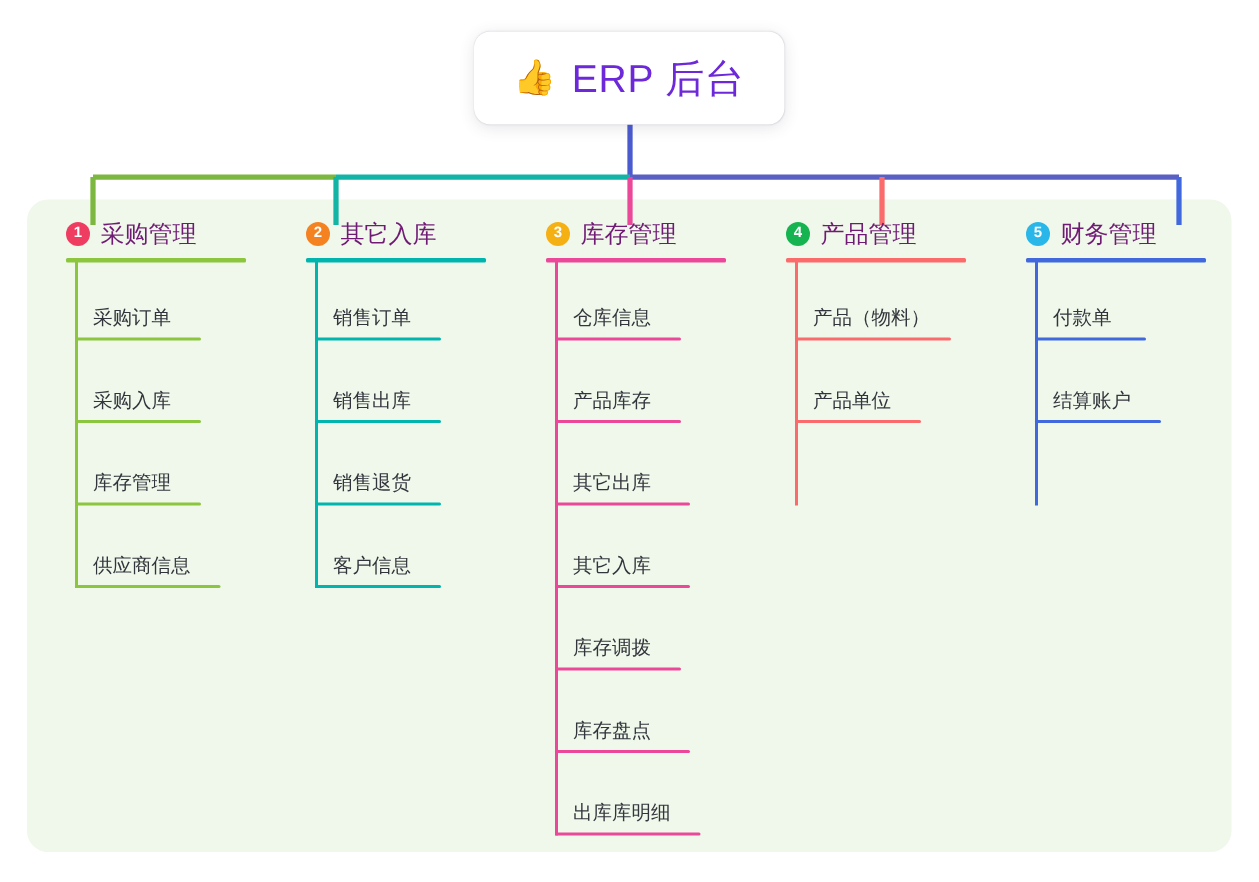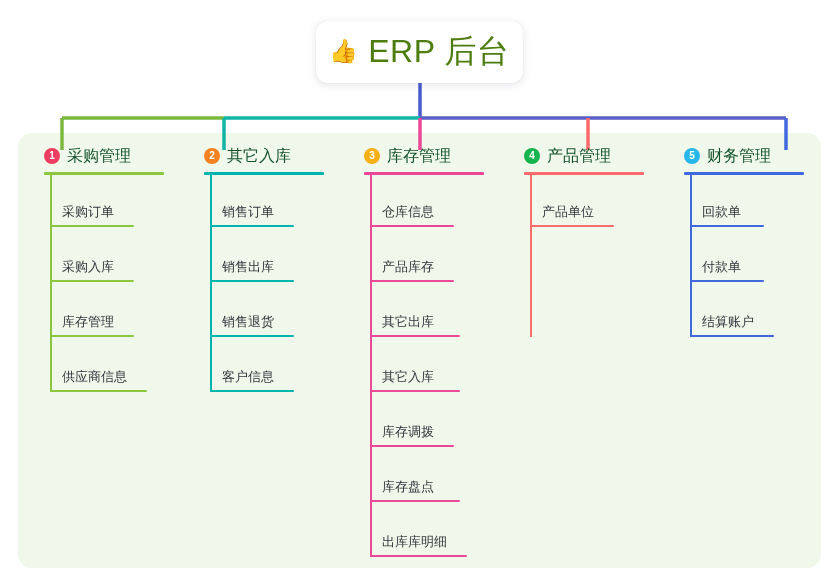--- a/index.html
+++ b/index.html
@@ -37,22 +37,22 @@
     gap: 10px;
     box-sizing: border-box;
   }
   #root-icon {
     font-size: 23px;
     line-height: 1;
     display: inline-block;
     transform: translateY(-1px);
   }
   #root-label {
-    font-size: 32px;
-    color: #4d7c0f;
+    font-size: 26px;
+    color: #6d28d9;
     letter-spacing: 0.5px;
     white-space: nowrap;
   }
 
   
   #connectors {
     position: absolute;
     left: 0;
     top: 0;
     width: 839px;
@@ -98,21 +98,21 @@
     color: #ffffff;
     font-size: 10px;
     line-height: 16px;
     text-align: center;
     font-weight: bold;
     flex: 0 0 auto;
     margin-right: 7px;
   }
   .col-title {
     font-size: 16px;
-    color: #14532d;
+    color: #701a75;
     white-space: nowrap;
   }
   .col-rule {
     position: absolute;
     left: 18px;
     top: 32px;
     height: 3px;
     border-radius: 1px;
   }
 
@@ -265,38 +265,38 @@
       </div>
       <div class="column col-3">
         <div class="col-head">
           <span class="badge" style="background: rgb(22, 180, 80);">4</span>
           <span class="col-title">产品管理</span>
         </div>
         <div class="col-rule" style="width: 120px; background: rgb(251, 107, 107);"></div>
         <div class="sub-list">
           <div class="spine" style="background: rgb(251, 107, 107); height: 165px;"></div>
           <div class="sub-item">
+            <span class="sub-label">产品（物料）</span>
+            <div class="sub-rule" style="width: 104px; background: rgb(251, 107, 107);"></div>
+          </div>
+          <div class="sub-item">
             <span class="sub-label">产品单位</span>
             <div class="sub-rule" style="width: 84px; background: rgb(251, 107, 107);"></div>
           </div>
         </div>
       </div>
       <div class="column col-4">
         <div class="col-head">
           <span class="badge" style="background: rgb(41, 182, 232);">5</span>
           <span class="col-title">财务管理</span>
         </div>
         <div class="col-rule" style="width: 120px; background: rgb(65, 105, 221);"></div>
         <div class="sub-list">
           <div class="spine" style="background: rgb(65, 105, 221); height: 165px;"></div>
           <div class="sub-item">
-            <span class="sub-label">回款单</span>
-            <div class="sub-rule" style="width: 74px; background: rgb(65, 105, 221);"></div>
-          </div>
-          <div class="sub-item">
             <span class="sub-label">付款单</span>
             <div class="sub-rule" style="width: 74px; background: rgb(65, 105, 221);"></div>
           </div>
           <div class="sub-item">
             <span class="sub-label">结算账户</span>
             <div class="sub-rule" style="width: 84px; background: rgb(65, 105, 221);"></div>
           </div>
         </div>
       </div>
     </div>

